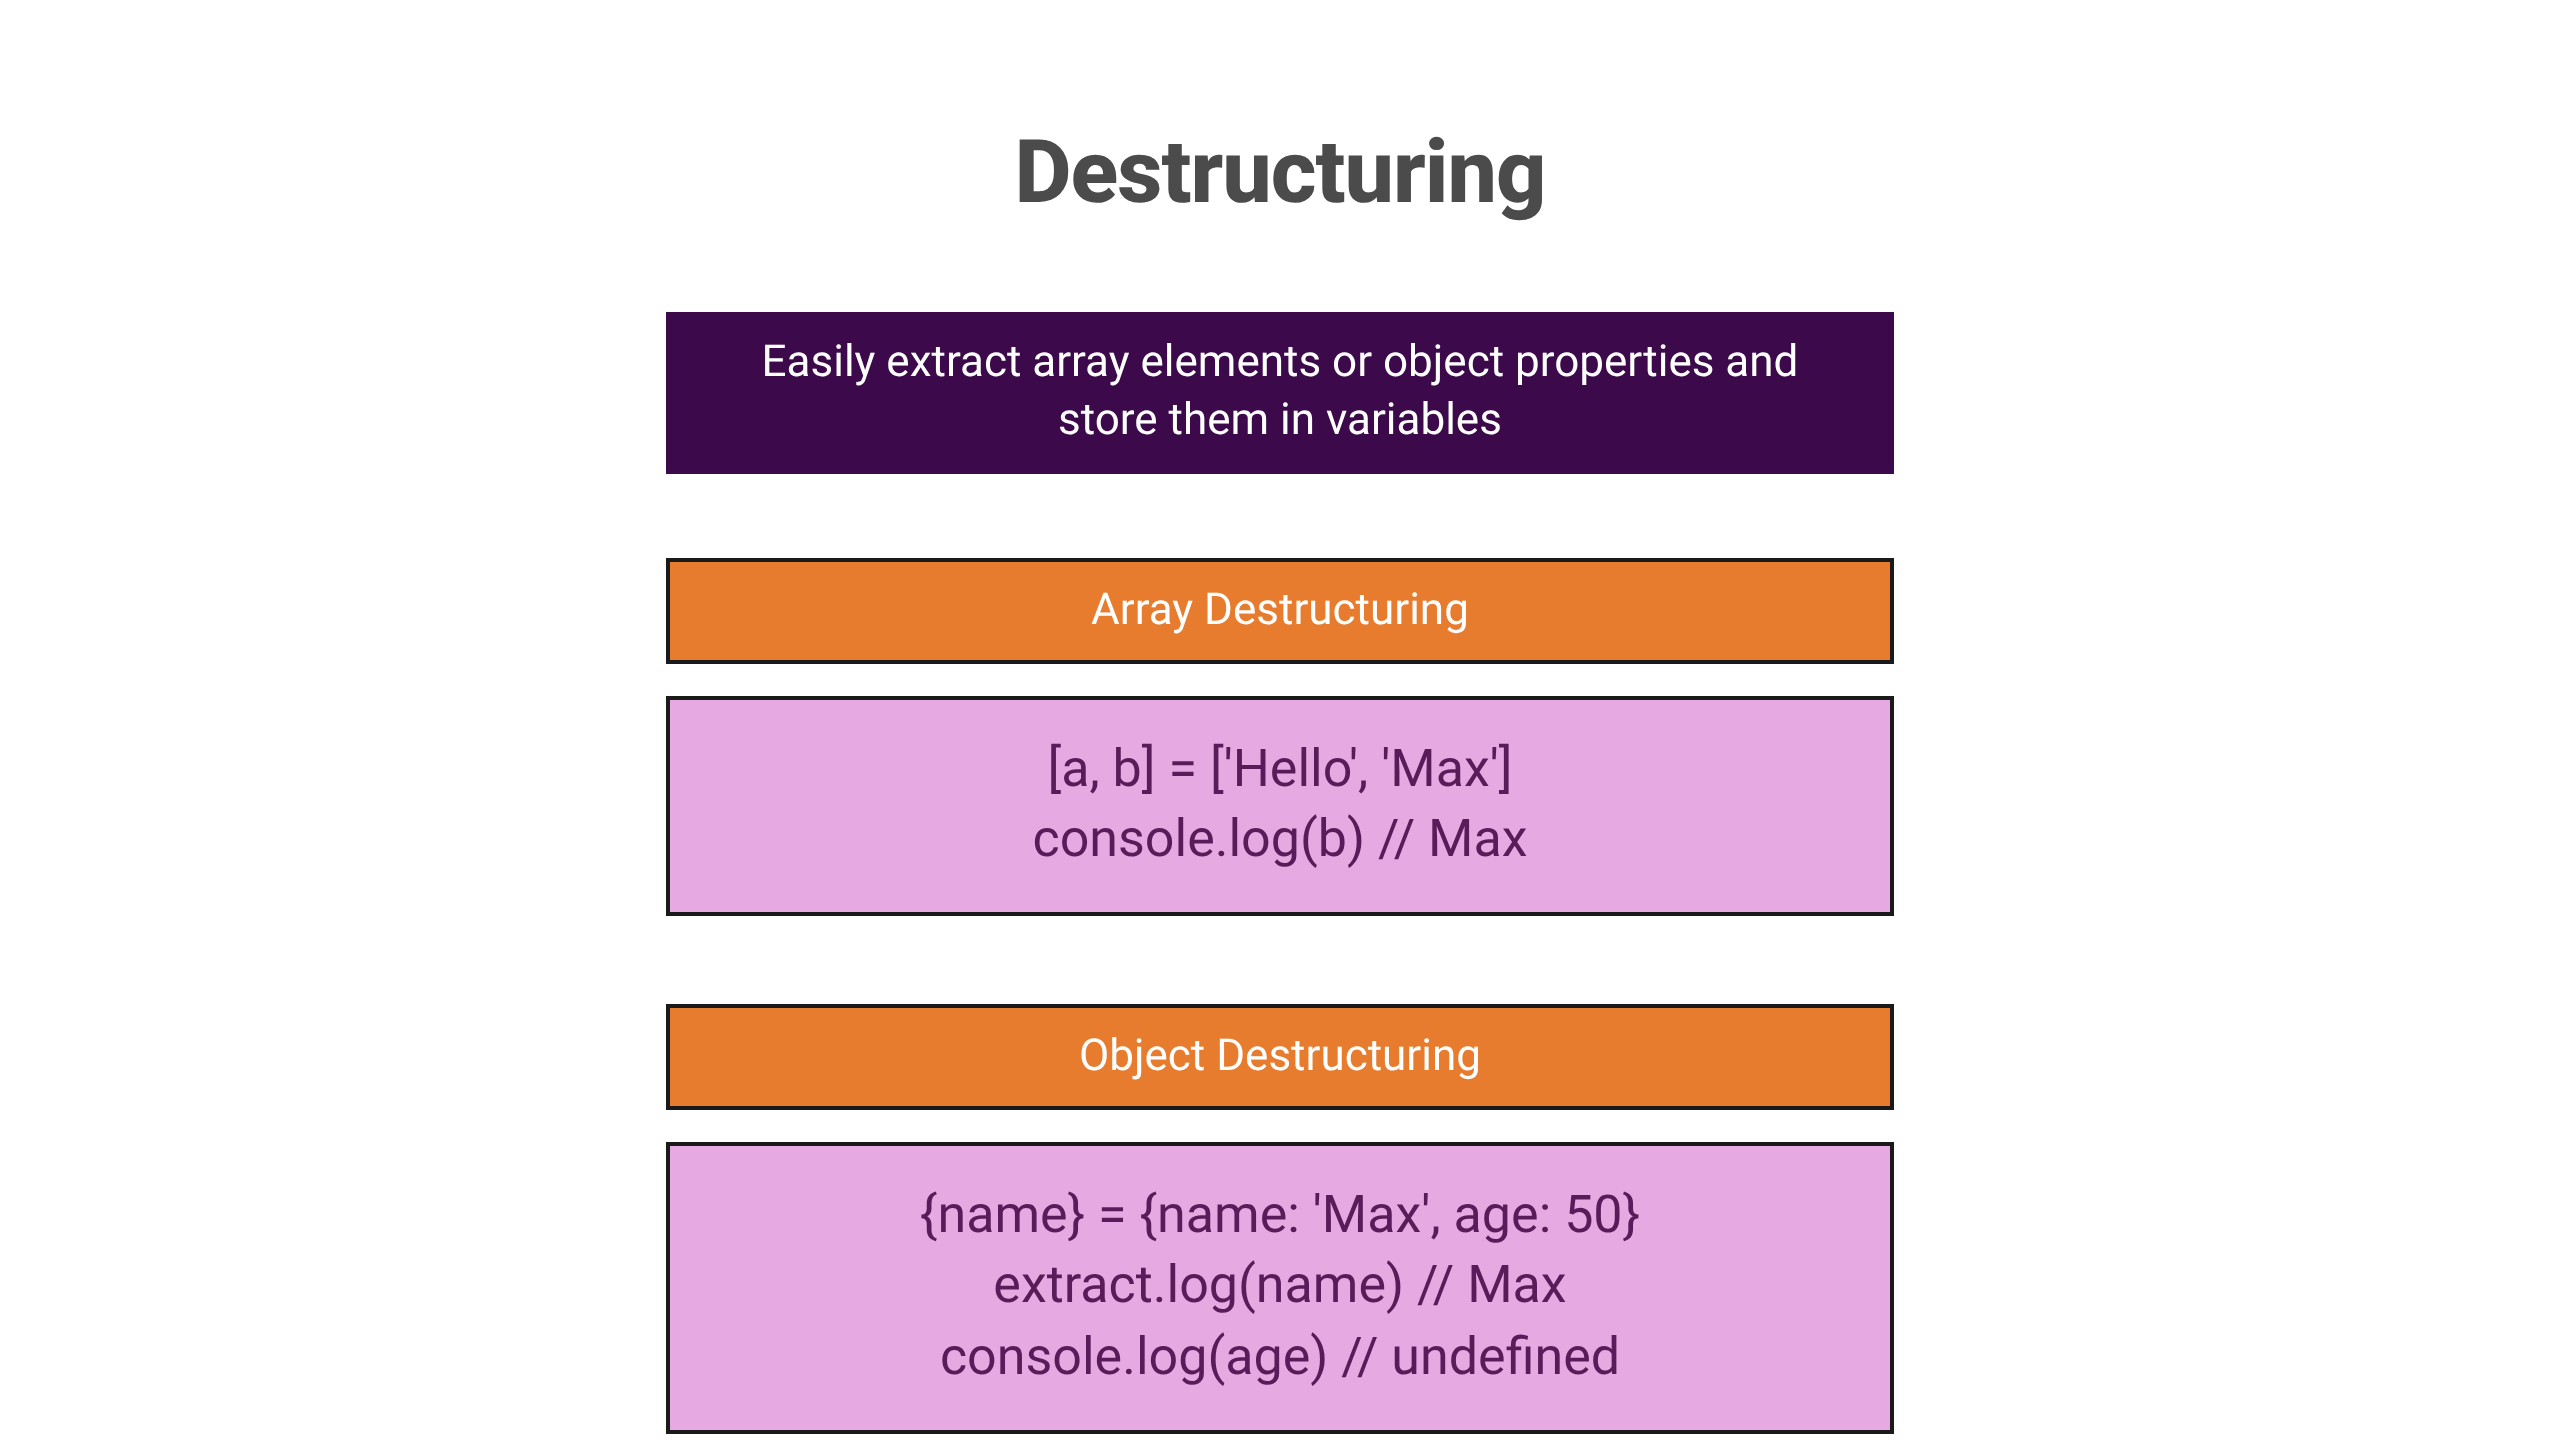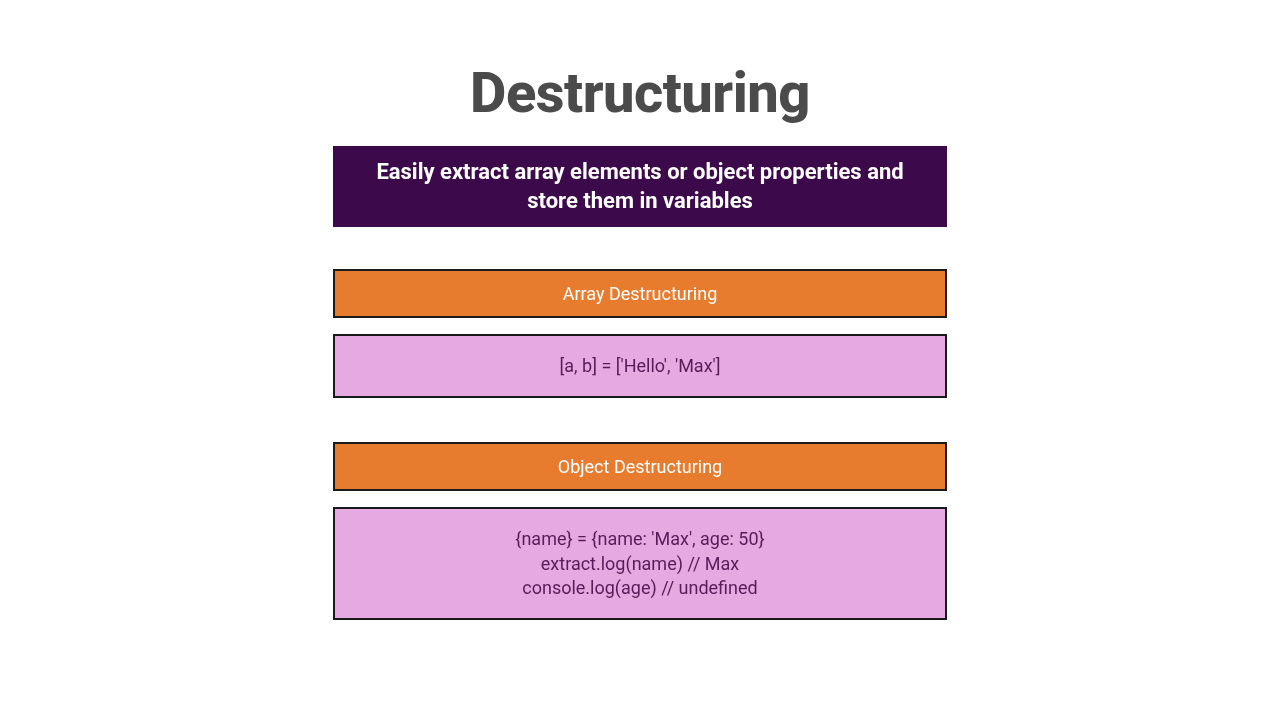--- a/index.html
+++ b/index.html
@@ -11,75 +11,76 @@
     width: 1280px;
     height: 720px;
     background: #ffffff;
     font-family: -apple-system, BlinkMacSystemFont, "Segoe UI", Roboto, Helvetica, Arial, sans-serif;
     display: flex;
     flex-direction: column;
     align-items: center;
     padding-top: 60px;
   }
   .title {
-    font-size: 56px;
+    font-size: 44px;
     font-weight: 800;
     color: #4b4b4b;
-    margin-bottom: 20px;
+    margin-bottom: 44px;
     letter-spacing: -0.5px;
   }
   .box {
     width: 614px;
     border: 2px solid #1a1a1a;
     text-align: center;
     display: flex;
     flex-direction: column;
     justify-content: center;
     align-items: center;
   }
   .intro {
     background: #3c0a4a;
     color: #ffffff;
     font-size: 22px;
-    font-weight: 700;
+    font-weight: 400;
     padding: 10px 40px;
     line-height: 1.3;
     border: 2px solid #3c0a4a;
     margin-bottom: 42px;
   }
   .section-header {
     background: #e77c2e;
     color: #ffffff;
-    font-size: 18px;
+    font-size: 22px;
     font-weight: 400;
     padding: 12px 0;
     margin-bottom: 16px;
   }
   .code-box {
     background: #e6a9e1;
     color: #5a1b5a;
-    font-size: 18px;
+    font-size: 26px;
     font-weight: 400;
     padding: 18px 0;
     line-height: 1.35;
   }
   .gap {
     height: 44px;
   }
 </style>
 </head>
 <body>
 
 <h1 class="title">Destructuring</h1>
 
 <div class="box intro">Easily extract array elements or object properties and store them in variables</div>
 
 <div class="box section-header">Array Destructuring</div>
 <div class="box code-box">
   <div>[a, b] = ['Hello', 'Max']</div>
+  <div>console.log(b) // Max</div>
 </div>
 
 <div class="gap"></div>
 
 <div class="box section-header">Object Destructuring</div>
 <div class="box code-box">
   <div>{name} = {name: 'Max', age: 50}</div>
   <div>extract.log(name) // Max</div>
   <div>console.log(age) // undefined</div>
 </div>

